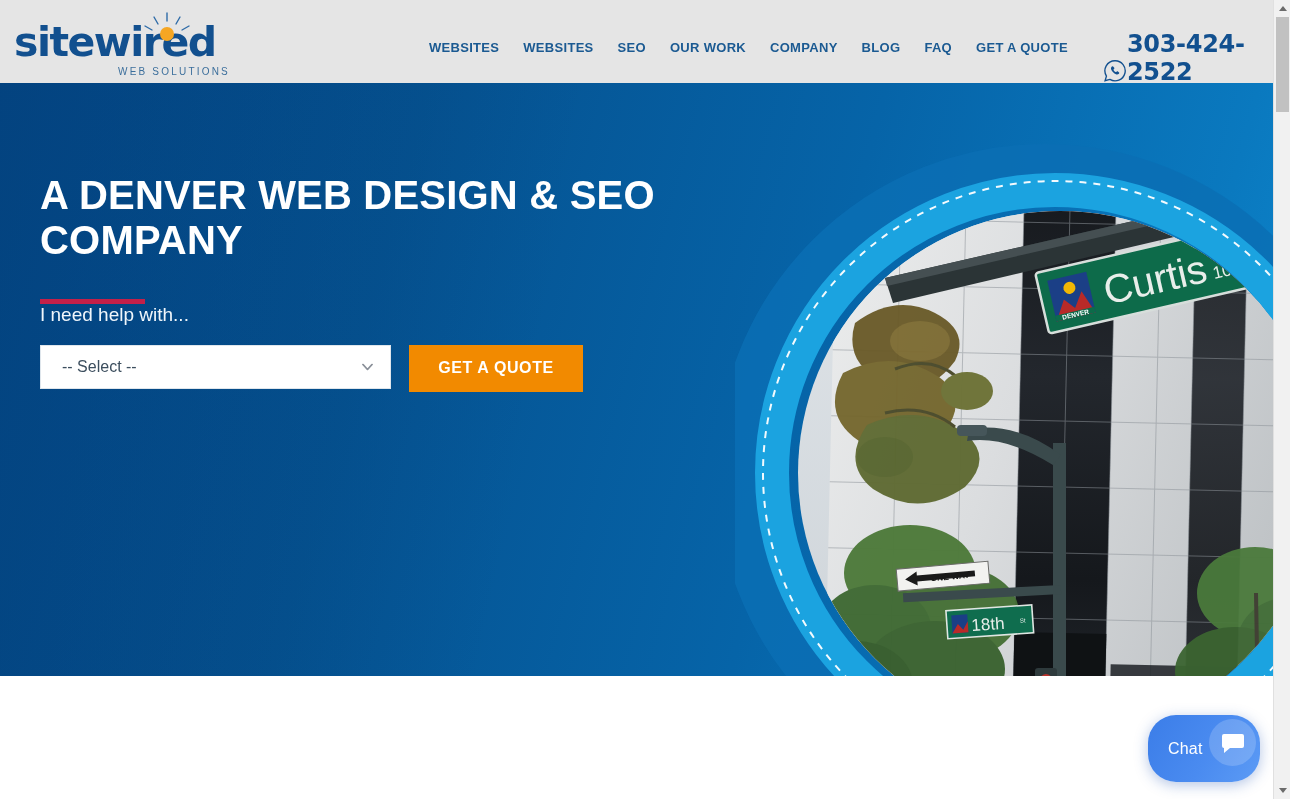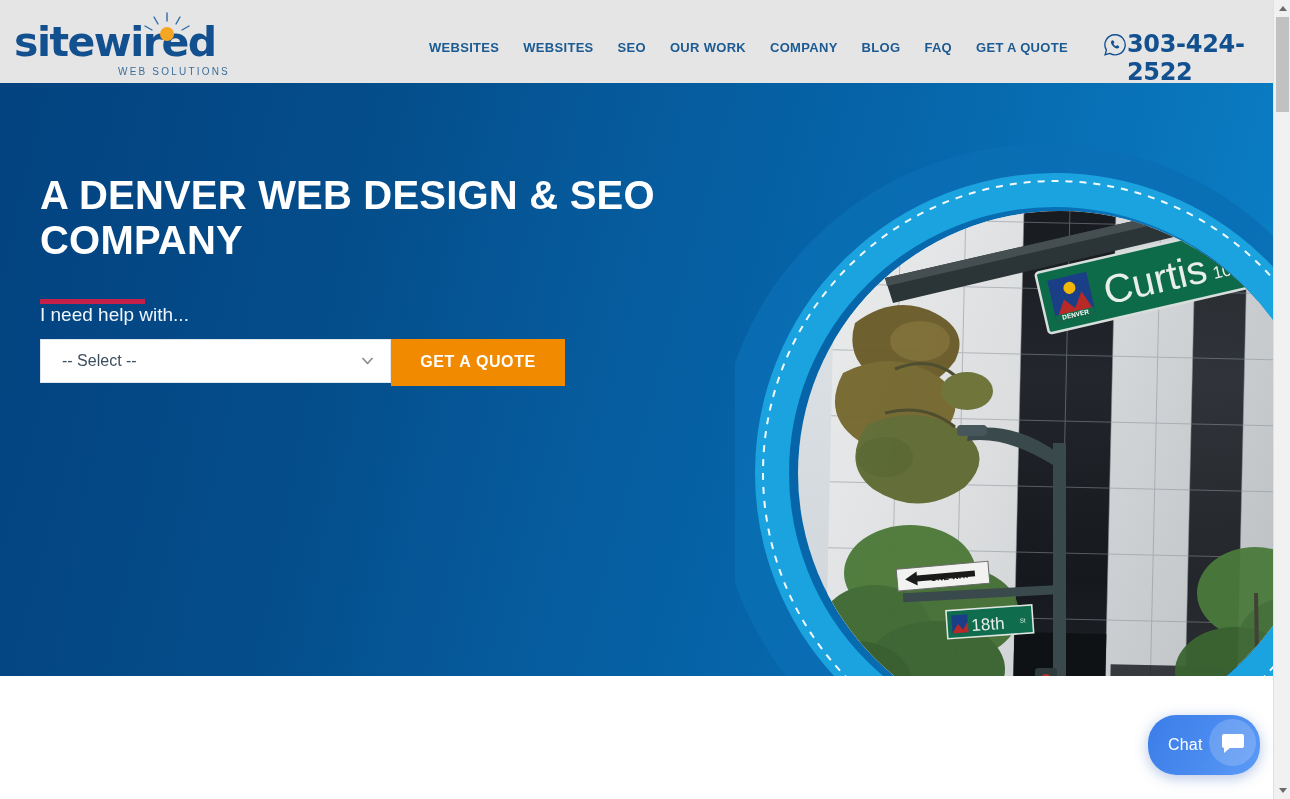--- a/index.html
+++ b/index.html
@@ -41,21 +41,21 @@
     display:flex; align-items:center; gap:6px;
   }
   .nav-item {
     font-size:13px; font-weight:bold; letter-spacing:0.3px;
     color:#1b5a92; text-decoration:none; white-space:nowrap;
     padding:4px 9px; cursor:pointer;
   }
 
   #phone-block {
     position:absolute; left:1103px; top:30px;
-    display:flex; align-items:flex-start; gap:0; cursor:pointer;
+    display:flex; align-items:flex-end; gap:0; cursor:pointer;
   }
   #phone-num {
     font-size:24px; font-weight:bold; color:#12508f;
     letter-spacing:-0.3px; font-family:"DejaVu Sans", sans-serif;
   }
 
   
   #hero {
     position:absolute; left:0; top:83px; width:1273px; height:593px;
     overflow:hidden;
@@ -79,21 +79,21 @@
     margin-top:36px;
   }
   #hero-p {
     margin-top:42px;
     font-size:19px; line-height:1.7; color:#e9f2fa; font-weight:400;
     max-width:600px;
   }
   #form-label {
     font-size:19px; color:#f0f6fb;
   }
-  #form-row { margin-top:13px; display:flex; align-items:flex-start; }
+  #form-row { margin-top:19px; display:flex; align-items:flex-start; gap:18px; }
   #select-wrap {
     position:relative; width:351px; height:44px;
     background:#ffffff; border:1px solid #dfe6ec;
     display:flex; align-items:center;
   }
   #select-value {
     font-size:16px; color:#3c4e5e; padding-left:21px;
     font-family:"Liberation Sans", sans-serif;
   }
   #select-chevron {
@@ -109,21 +109,21 @@
   }
 
   
   #hero-art {
     position:absolute; left:735px; top:-10px; width:560px; height:720px;
     z-index:3; pointer-events:none;
   }
 
   
   #chat-widget {
-    position:absolute; left:1148px; top:715px; width:112px; height:60px;
+    position:absolute; left:1148px; top:715px; width:112px; height:67px;
     border-radius:28px;
     background:linear-gradient(120deg,#3b7de8 0%,#4a8bf0 55%,#5c9bf5 100%);
     box-shadow:0 3px 14px rgba(40,90,180,0.35);
     display:flex; align-items:center; cursor:pointer; z-index:60;
   }
   #chat-label {
     color:#ffffff; font-size:16px; margin-left:20px; letter-spacing:0.2px;
   }
   #chat-bubble-circle {
     position:absolute; right:4px; top:4px; width:47px; height:47px;

